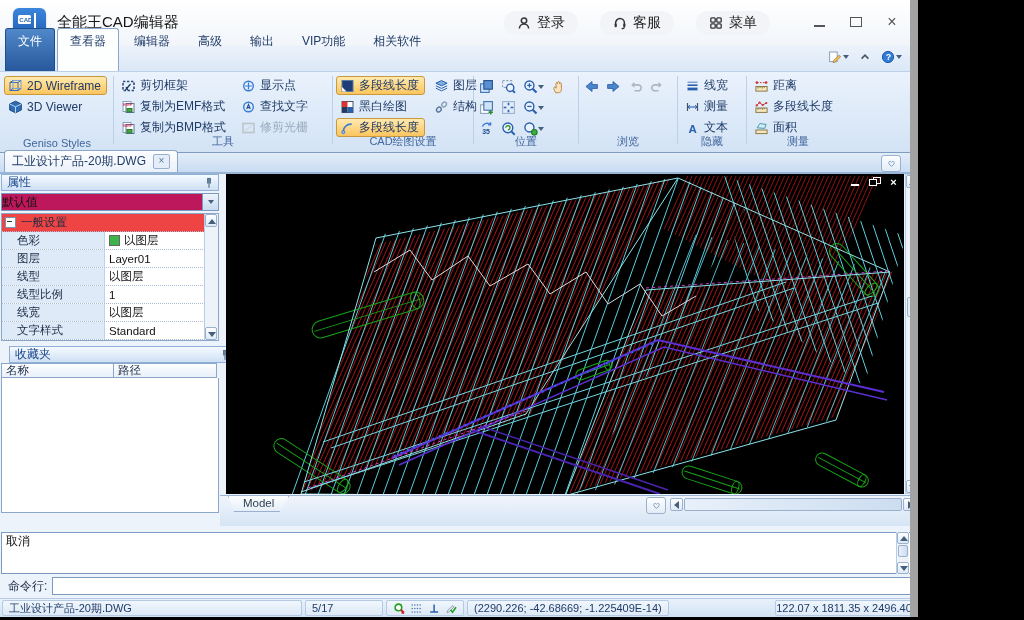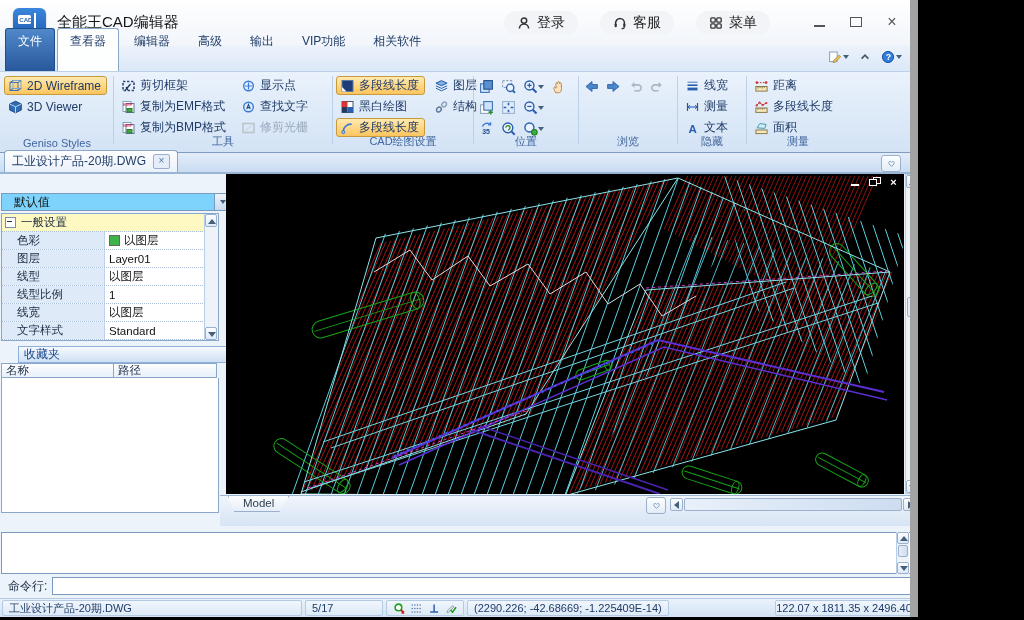--- a/index.html
+++ b/index.html
@@ -65,46 +65,46 @@
              color:#56789e;font-size:10px;line-height:12px;text-align:center;}
   .chevbtn{position:absolute;right:9px;top:2px;width:18px;height:15px;border:1px solid #9ab0cc;
            border-radius:3px;background:linear-gradient(#fdfeff,#e2ecf8);display:flex;align-items:center;justify-content:center;}
   .chevbtn .pico{width:11px;height:11px;}
   
   #leftpanel{position:absolute;left:1px;top:174px;width:218px;height:339px;}
   .phead{height:15px;background:linear-gradient(#f5faff,#cfe0f4);border:1px solid #8fb0d8;
          display:flex;align-items:center;justify-content:space-between;padding:0 3px 0 5px;
          font-size:12px;color:#17458a;}
   .phead .pico{width:12px;height:12px;}
-  #combo{position:absolute;left:0;top:19px;width:216px;height:16px;border:1px solid #7a9ac0;background:#7dd3fc;
-         display:flex;align-items:center;justify-content:space-between;font-size:12px;color:#111;padding-left:12px;}
+  #combo{position:absolute;left:0;top:19px;width:216px;height:16px;border:1px solid #7a9ac0;background:#be185d;
+         display:flex;align-items:center;justify-content:space-between;font-size:12px;color:#111;padding-left:0;}
   #combo .cbtn{width:15px;height:100%;background:linear-gradient(#eef4fb,#c8daf0);border-left:1px solid #7a9ac0;
          display:flex;align-items:center;justify-content:center;}
   #ptable{position:absolute;left:0;top:39px;width:216px;height:126px;border:1px solid #8aa6c8;background:#fff;}
   .prow{display:flex;height:17px;border-bottom:1px dotted #a9bdd6;font-size:11.5px;align-items:center;
         margin-right:13px;}
   .prow .pl{width:103px;background:#dfeaf8;height:100%;display:flex;align-items:center;padding-left:15px;
             color:#1c2c44;box-sizing:border-box;border-right:1px solid #c0d2e8;}
   .prow .pv{flex:1;padding-left:4px;display:flex;gap:4px;align-items:center;color:#111;}
   .psec{display:flex;height:17px;align-items:center;gap:5px;padding-left:3px;font-size:11.5px;color:#1c2c44;
-        border-bottom:1px dotted #a9bdd6;margin-right:13px;background:#fef9c3;}
+        border-bottom:1px dotted #a9bdd6;margin-right:13px;background:#ef4444;}
   .toggle{width:9px;height:9px;border:1px solid #7a90aa;background:#fff;position:relative;flex:none;}
   .toggle i{position:absolute;left:1px;top:3px;width:5px;border-bottom:1px solid #333;}
   .swatch{width:9px;height:9px;border:1px solid #666;background:#3cb44a;flex:none;}
   
   .vscroll{position:absolute;right:0;top:0;bottom:0;width:13px;background:#eef3fa;border-left:1px solid #b9cde6;}
   .sbtn{position:absolute;left:0;width:12px;height:13px;background:linear-gradient(#fdfeff,#dfe9f6);
         border:1px solid #9ab0cc;border-radius:2px;box-sizing:border-box;}
   .tri-up,.tri-dn,.tri-l,.tri-r{position:absolute;width:0;height:0;}
   .tri-up{left:2px;top:4px;border-left:4px solid transparent;border-right:4px solid transparent;border-bottom:5px solid #44607c;}
   .tri-dn{left:2px;top:4px;border-left:4px solid transparent;border-right:4px solid transparent;border-top:5px solid #44607c;}
   .tri-l{left:3px;top:2px;border-top:4px solid transparent;border-bottom:4px solid transparent;border-right:5px solid #44607c;}
   .tri-r{left:4px;top:2px;border-top:4px solid transparent;border-bottom:4px solid transparent;border-left:5px solid #44607c;}
   .thumb{position:absolute;background:linear-gradient(90deg,#e8f0fa,#cdddf0);border:1px solid #9ab0cc;border-radius:2px;box-sizing:border-box;}
-  #favhead{position:absolute;left:17px;top:172px;width:216px;}
+  #favhead{position:absolute;left:8px;top:172px;width:216px;}
   #favcols{position:absolute;left:0;top:189px;width:216px;height:15px;display:flex;font-size:11.5px;color:#1c2c44;
            border:1px solid #8aa6c8;box-sizing:border-box;background:linear-gradient(#fdfeff,#e8f0fa);}
   #favcols div{display:flex;align-items:center;padding-left:4px;box-sizing:border-box;}
   #favbody{position:absolute;left:0;top:204px;width:216px;height:134px;background:#fff;border:1px solid #8aa6c8;border-top:none;}
   
   #canvas{position:absolute;left:226px;top:174px;width:678px;height:320px;background:#000;overflow:hidden;}
   #mdi{position:absolute;right:5px;top:3px;display:flex;gap:8px;}
   .mbtn{width:11px;height:10px;position:relative;}
   .mbtn.min i{position:absolute;left:1px;bottom:1px;width:8px;border-bottom:2px solid #fff;}
   .mbtn.res i{position:absolute;left:0px;top:2px;width:6px;height:5px;border:1.4px solid #fff;background:#000;}
@@ -614,20 +614,30 @@
     <div class="chevbtn" style="top:2px">
         <span class="pico">
           <svg viewBox="0 0 14 14">
             <path d="M7 10.6 C3.6 8.2 2.8 6 4 4.8 C5 3.9 6.4 4.4 7 5.6 C7.6 4.4 9 3.9 10 4.8 C11.2 6 10.4 8.2 7 10.6 Z" fill="none" stroke="#7a9cc0" stroke-width="1.2"></path>
           </svg>
         </span>
       </div>
   </div>
 
   <div id="leftpanel">
+    <div class="phead">
+      <span>属性</span>
+      <span class="pico">
+          <svg viewBox="0 0 14 14">
+            <rect x="5.4" y="1.6" width="3.2" height="4.6" fill="#6a86a0" stroke="#44607c"></rect>
+            <path d="M4.2 6.4 H9.8 L9 7.8 H5 Z" fill="#6a86a0"></path>
+            <line x1="7" y1="7.8" x2="7" y2="12.4" stroke="#44607c" stroke-width="1.2"></line>
+          </svg>
+        </span>
+    </div>
     <div id="combo">
       <span>默认值</span>
       <span class="cbtn">
           <span class="dd"></span>
         </span>
     </div>
     <div id="ptable">
       <div id="prop-rows">
           <div class="psec">
             <div class="toggle">
@@ -2034,20 +2044,21 @@
           <span class="tri-l"></span>
         </div>
       <div class="thumb" style="left:14px;right:14px;top:2px;height:13px;"></div>
       <div class="sbtn" style="left:auto;right:0;top:2px;width:13px;">
           <span class="tri-r"></span>
         </div>
     </div>
   </div>
 
   <div id="cmdbody">
+      <div>取消</div>
     </div>
   <div id="cmdscroll">
     <div class="sbtn" style="top:0;height:12px;">
         <span class="tri-up" style="top:3px"></span>
       </div>
     <div class="thumb" style="left:1px;width:10px;top:13px;height:12px;"></div>
     <div class="sbtn" style="bottom:0;height:12px;">
         <span class="tri-dn" style="top:3px"></span>
       </div>
   </div>

